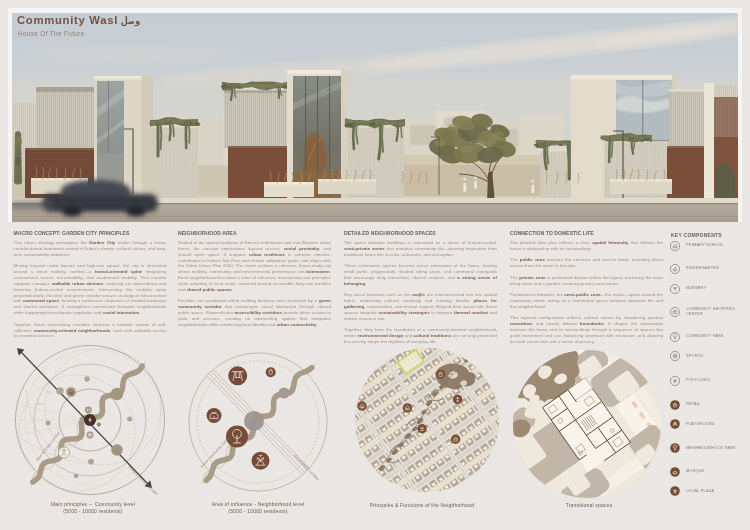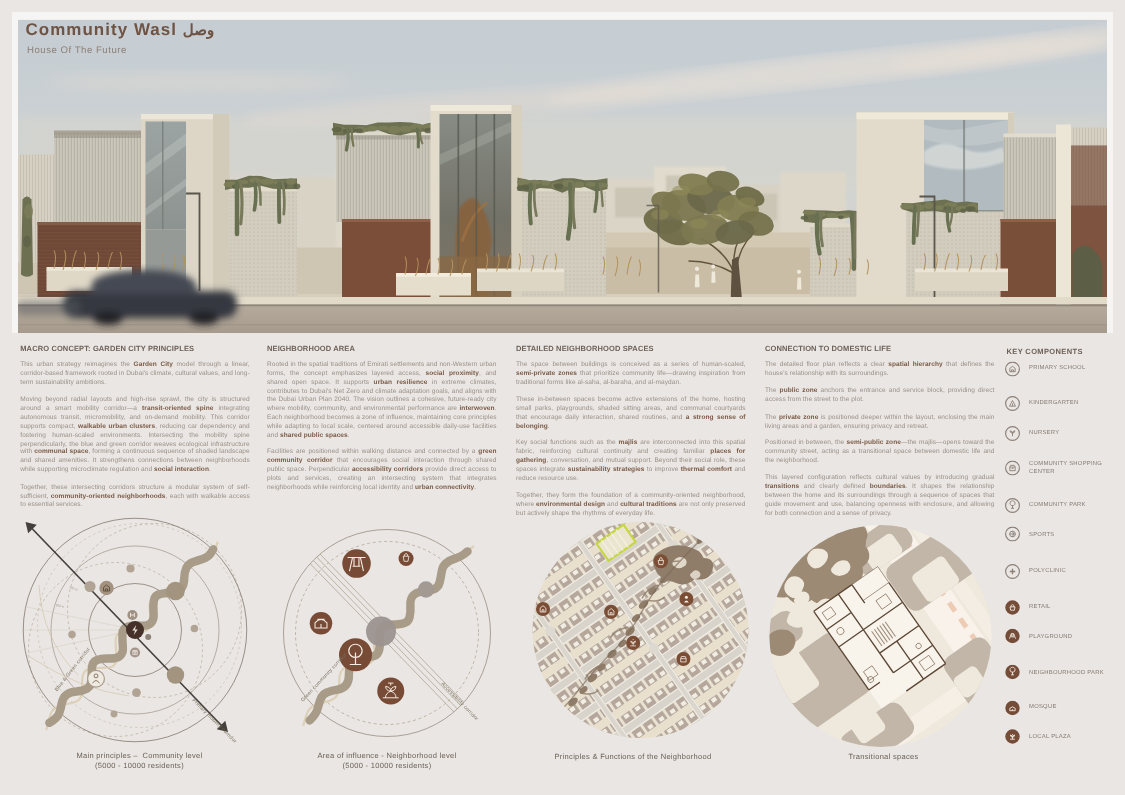--- a/index.html
+++ b/index.html
@@ -1,20 +1,20 @@
 <!DOCTYPE html>
 <html><head>
 <meta charset="utf-8">
 <style>
   html,body{margin:0;padding:0;}
   body{width:750px;height:530px;background:#e9e6e3;font-family:"Liberation Sans",sans-serif;position:relative;overflow:hidden;}
   .frame{position:absolute;left:8px;top:8px;width:734px;height:214px;background:#f6f5f3;}
   .render{position:absolute;left:12px;top:13px;width:726px;height:209px;overflow:hidden;}
   .title{position:absolute;left:17px;top:13.5px;color:#6f5344;font-size:11.3px;font-weight:bold;letter-spacing:0.7px;}
-  .title .ar{font-size:10px;letter-spacing:0;}
+  .title .ar{font-size:10px;letter-spacing:0;font-family:Liberation Mono, monospace;}
   .subtitle{position:absolute;left:18px;top:29.5px;color:#8b7f76;font-size:6.4px;letter-spacing:0.35px;}
   .col{position:absolute;top:229.8px;width:153px;}
   .col h3{margin:0 0 4.2px 0;font-size:5px;font-weight:bold;color:#6e6158;letter-spacing:0.08px;}
   .col p{margin:0 0 5.6px 0;font-size:4.35px;line-height:5.87px;color:#9a8f86;text-align:justify;letter-spacing:0.05px;}
   .col b{color:#7b5a46;}
   #c1{left:13.5px;}
   #c2{left:178px;}
   #c3{left:344px;}
   #c4{left:510px;}
   .kc{position:absolute;left:668px;top:228px;width:78px;}

